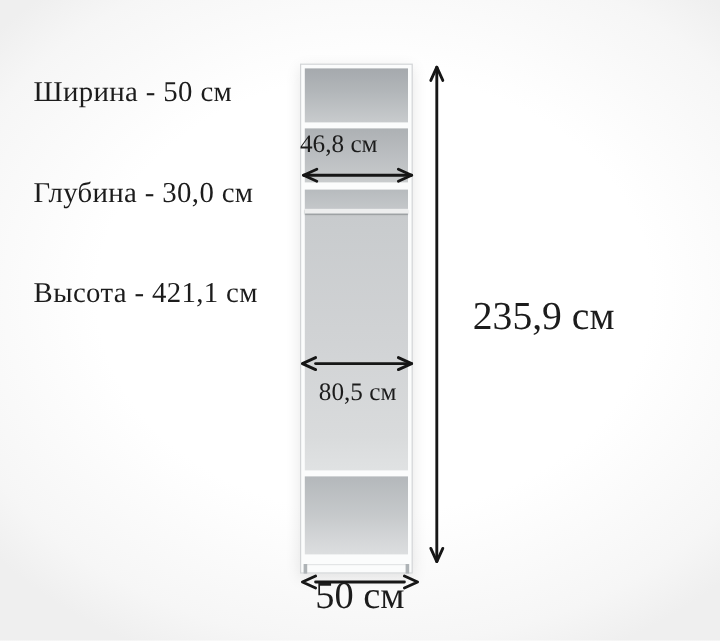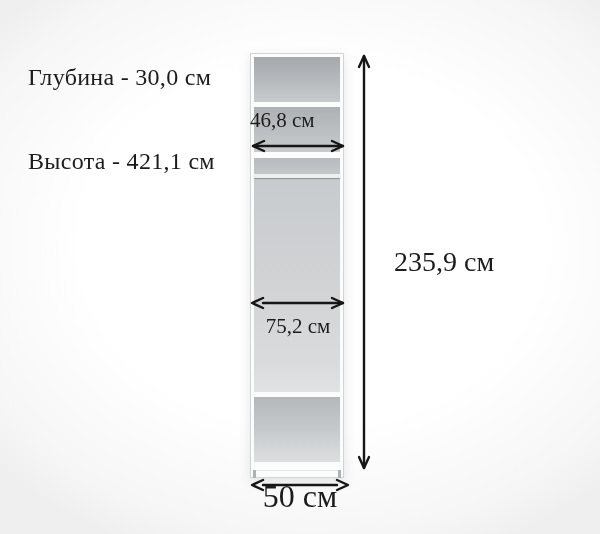--- a/index.html
+++ b/index.html
@@ -22,29 +22,30 @@
   .rod{position:absolute;left:0;right:0;top:16px;height:4px;background:#edeeee;box-shadow:0 1px 1px rgba(90,95,99,.55);}
   .comp-four{top:343px;height:65px;background:linear-gradient(180deg,#b4b8bb 0%,#c6c9cb 50%,#d4d6d8 80%,#dcdedf 100%);}
   .plinth-line{position:absolute;left:3px;right:3px;top:416px;height:1px;background:#e3e5e6;}
   .notch{position:absolute;top:416px;width:3px;height:8px;background:#aeb3b6;}
   .notch.l{left:2px}.notch.r{right:2px}
   .dim-arrow{position:absolute;}
   .dim-arrow path{stroke:#161616;stroke-width:2.4;fill:none;stroke-linecap:round;stroke-linejoin:round;}
   .lbl{position:absolute;}
   .lbl-468{left:250px;top:108px;width:96px;text-align:left;font-size:21px;}
   .lbl-463{left:250px;top:314px;width:96px;text-align:center;font-size:21px;}
-  .lbl-height{left:394px;top:246px;font-size:28px;}
+  .lbl-height{left:394px;top:246px;font-size:33px;}
   .lbl-50{left:246px;top:478px;width:108px;text-align:center;font-size:32px;}
 </style>
 </head>
 <body>
 
 <div class="scene">
 
   <div class="specs">
+    <div>Ширина - 50 см</div>
     <div>Глубина - 30,0 см</div>
     <div>Высота - 421,1 см</div>
   </div>
 
   <div class="cabinet">
     <div class="comp comp-top"></div>
     <div class="comp comp-two"></div>
     <div class="comp comp-tall">
       <div class="rod"></div>
     </div>
@@ -59,21 +60,21 @@
     <path d="M3 8 L93 8"></path>
     <path d="M82 3 L93 8 L82 13"></path>
   </svg>
   <div class="lbl lbl-468">46,8 см</div>
 
   <svg class="dim-arrow" style="left:249px;top:295px" width="97" height="16">
     <path d="M14 8 L94 8"></path>
     <path d="M14 3 L3 8 L14 13"></path>
     <path d="M83 3 L94 8 L83 13"></path>
   </svg>
-  <div class="lbl lbl-463">75,2 см</div>
+  <div class="lbl lbl-463">80,5 см</div>
 
   <svg class="dim-arrow" style="left:354px;top:52px" width="20" height="420">
     <path d="M10 4 L10 416"></path>
     <path d="M5 15 L10 4 L15 15"></path>
     <path d="M5 405 L10 416 L15 405"></path>
   </svg>
   <div class="lbl lbl-height">235,9 см</div>
 
   <svg class="dim-arrow" style="left:249px;top:478px" width="102" height="16">
     <path d="M14 7 L88 7"></path>

